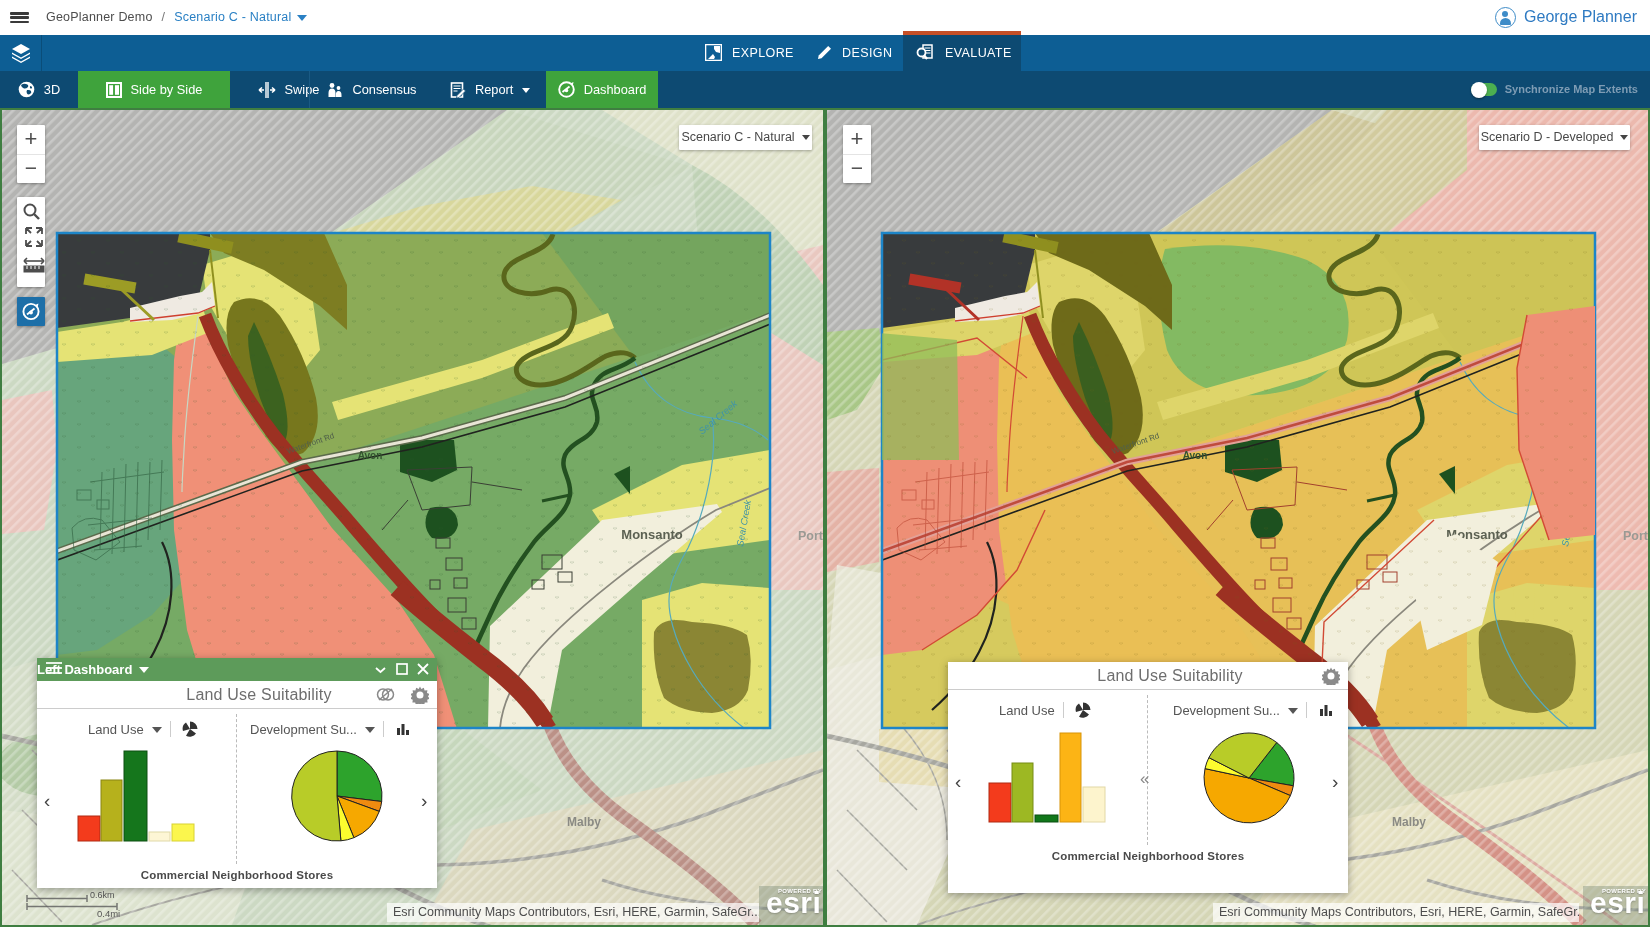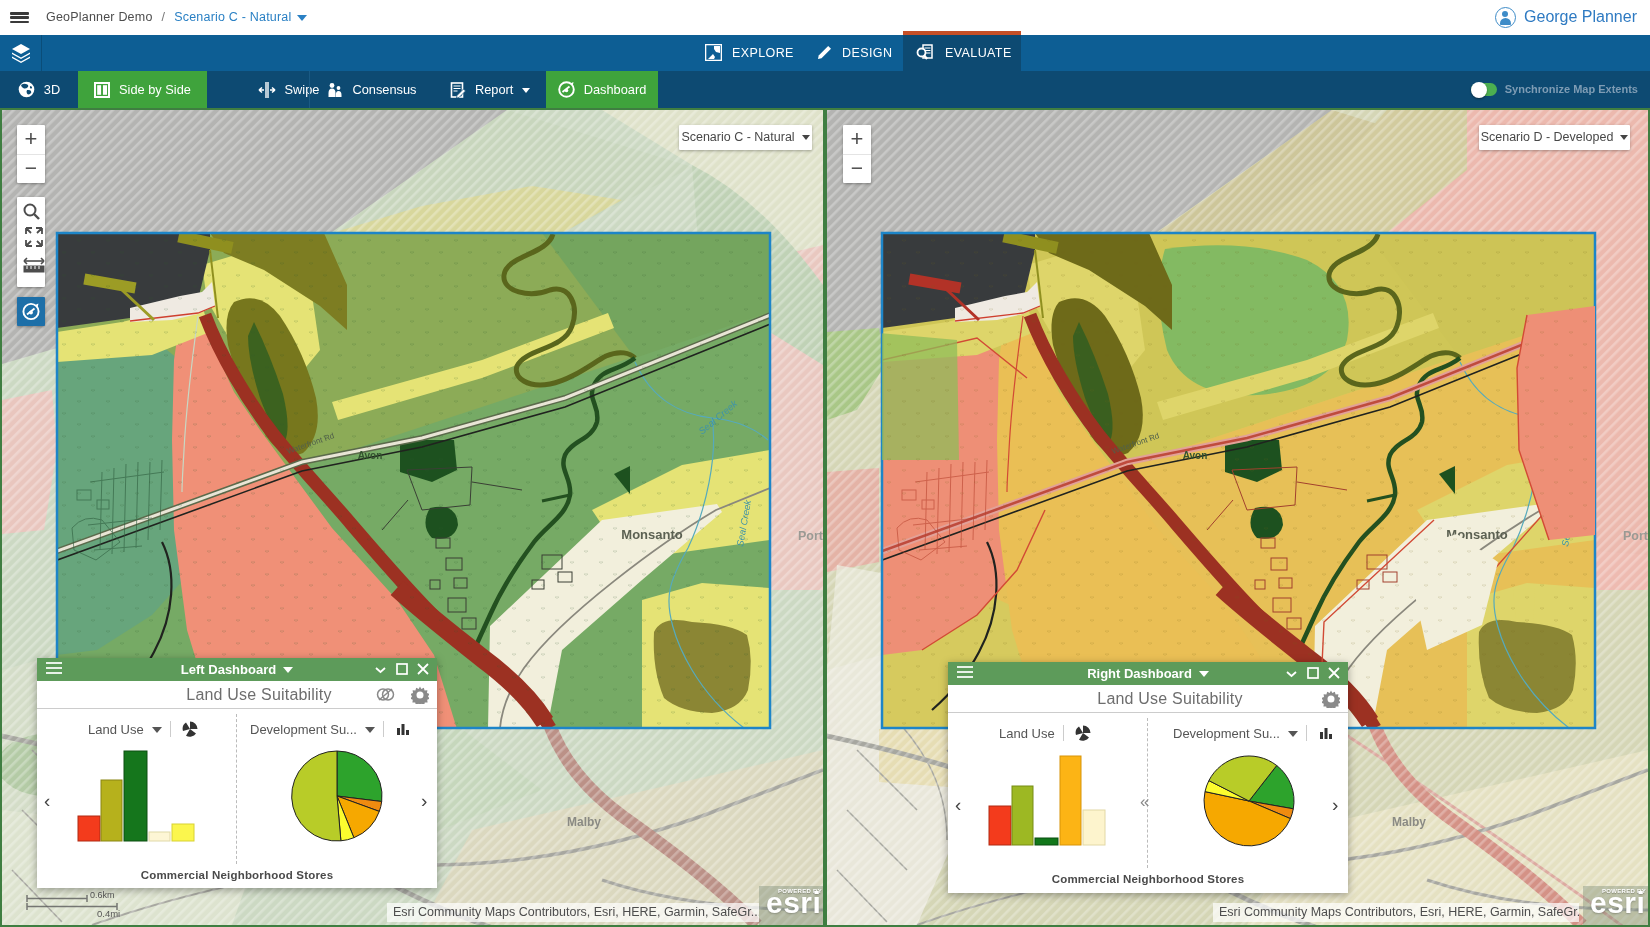--- a/index.html
+++ b/index.html
@@ -58,21 +58,21 @@
   .attrib { position:absolute; height:19px; background:rgba(255,255,255,.7); color:#4d4d4d; font-size:12.5px; line-height:19px; padding:0 6px; white-space:nowrap; overflow:hidden;}
   .esriLogo { position:absolute; width:66px; height:54px; background:rgba(105,125,105,.35); color:#fff;}
   .esriLogo .big { position:absolute; left:7px; top:0px; font-size:30px; font-weight:bold; letter-spacing:.5px; text-shadow:0 1px 2px rgba(0,0,0,.25);}
   .esriLogo .small{ position:absolute; right:3px; top:2px; font-size:6px; font-weight:bold; letter-spacing:.3px; text-shadow:0 1px 1px rgba(0,0,0,.3);}
 
   
   .dash { position:absolute; width:400px; background:#fff; box-shadow:0 2px 8px rgba(0,0,0,.35); font-family:"Liberation Sans",sans-serif;}
   .dash .tbar { height:23px; background:#5d9b5a; color:#fff; position:relative; }
   .dash .tbar .ham { position:absolute; left:9px; top:4px; width:16px; height:13px;}
   .dash .tbar .ham div { height:2.4px; background:#e8f2e8; margin-bottom:2.4px;}
-  .dash .tbar .ttl { position:absolute; left:0; width:100%; text-align:center; top:0; line-height:23px; font-size:13px; font-weight:bold;}
+  .dash .tbar .ttl { position:absolute; left:0; width:100%; top:0; line-height:23px; font-size:13px; font-weight:bold;}
   .dash .tbar .ttl .car { display:inline-block; margin-left:7px; width:0; height:0; border-left:5px solid transparent; border-right:5px solid transparent; border-top:6px solid #fff; vertical-align:1px;}
   .dash .tbar .wbtns { position:absolute; right:8px; top:0; line-height:23px; font-size:13px; letter-spacing:0; color:#fff;}
   .dash .h2 { position:relative; height:28px; border-bottom:1px solid #ccc; }
   .dash .h2 .t { position:absolute; width:100%; text-align:center; line-height:28px; font-size:16px; color:#6e6e6e; letter-spacing:.2px;padding-left:44px;}
   .dash .h2 .ic { position:absolute; top:5px; color:#8a8a8a; }
   .chartArea { position:relative; height:178px; }
   .chartArea .divider { position:absolute; left:199px; top:5px; height:150px; border-left:1px dashed #bbb; }
   .chartHead { position:absolute; top:12px; font-size:13px; color:#555; white-space:nowrap; }
   .chartHead .car { display:inline-block; margin-left:8px; width:0; height:0; border-left:5px solid transparent; border-right:5px solid transparent; border-top:6px solid #555; vertical-align:1px;}
   .chartHead .vsep { display:inline-block; width:1px; height:16px; background:#ccc; margin:0 8px; vertical-align:-3px;}
@@ -120,21 +120,21 @@
           <path d="M8.3 11.5 L11 15" stroke="#fff" stroke-width="2.2"></path>
         </svg>EVALUATE</div>
   </div>
 
   <div id="tb">
     <div class="tbtn" style="left:0;width:78px;">
       <svg width="17" height="17" viewBox="0 0 17 17">
           <circle cx="8.5" cy="8.5" r="7.8" fill="#fff"></circle>
           <path d="M3 4 Q6 2 8 3 Q11 3.5 10 6 Q8 8 6 7.5 Q3.5 7 3 4 Z M9 9 Q12 8.5 13 10 Q14 12 12 13 Q10 14 9 12.5 Q8 10.5 9 9 Z M12.5 5 Q14.5 5.5 14 7 Q13 8 12 7 Q11.5 5.5 12.5 5 Z" fill="#0d4a72"></path>
         </svg>3D</div>
-    <div class="tbtn green" style="left:78px;width:129px;">
+    <div class="tbtn green" style="left:78px;width:152px;">
       <svg width="16" height="16" viewBox="0 0 16 16">
           <rect x="1" y="1" width="14" height="14" fill="none" stroke="#fff" stroke-width="2"></rect>
           <rect x="3.2" y="3.2" width="4.2" height="9.6" fill="#fff"></rect>
           <rect x="8.8" y="3.2" width="4.2" height="9.6" fill="#fff"></rect>
           <rect x="7.2" y="2" width="1.6" height="12" fill="#3fa33c"></rect>
         </svg>Side by Side</div>
     <div class="tbtn" style="left:205px;width:103px;margin-left:32px;">
       <svg width="18" height="16" viewBox="0 0 18 16">
           <path d="M8 0 v16 M10 0 v16" stroke="#fff" stroke-width="1.4"></path>
           <path d="M6 8 L1 8 M1 8 L4 5.5 M1 8 L4 10.5" stroke="#fff" stroke-width="1.6" fill="none"></path>
@@ -439,35 +439,20 @@
           <path d="M100,87 L142.3,102.4 A45,45 0 0 1 116.9,128.7 Z" fill="#f6a800"></path>
           <path d="M100,87 L116.9,128.7 A45,45 0 0 1 103.9,131.8 Z" fill="#fcfc2e"></path>
           <path d="M100,87 L103.9,131.8 A45,45 0 1 1 100,42 Z" fill="#b8cc28"></path>
         </g>
       </svg>
       <div class="cns">Commercial Neighborhood Stores</div>
     </div>
   </div>
 
   <div class="dash" style="left:948px;top:662px;height:231px;">
-    <div class="tbar">
-      <div class="ham">
-          <div></div>
-          <div></div>
-          <div></div>
-        </div>
-      <div class="ttl">Right Dashboard<span class="car"></span></div>
-      <div class="wbtns"><svg width="13" height="23" viewBox="0 0 13 23">
-            <path d="M2,10 L6.5,14 L11,10" stroke="#fff" stroke-width="1.8" fill="none"></path>
-          </svg><svg width="12" height="23" viewBox="0 0 12 23" style="margin-left:9px">
-            <rect x="1" y="6" width="10" height="10" fill="none" stroke="#fff" stroke-width="1.7"></rect>
-          </svg><svg width="12" height="23" viewBox="0 0 12 23" style="margin-left:9px">
-            <path d="M1,6 L11,16 M11,6 L1,16" stroke="#fff" stroke-width="1.8"></path>
-          </svg></div>
-    </div>
     <div class="h2">
       <div class="t">Land Use Suitability</div>
       <svg class="ic" style="right:8px;" width="18" height="18" viewBox="0 0 18 18">
           <path fill="#8a8a8a" d="M9,5.5 A3.5,3.5 0 1 0 9,12.5 A3.5,3.5 0 1 0 9,5.5 M9,0.5 L10.3,3 L12.8,1.8 L13.6,4.4 L16.4,4.2 L16,7 L18.5,8 L17,10.4 L18.7,12.6 L16.2,13.8 L16.6,16.6 L13.8,16.4 L13.2,19 L10.6,17.8 L9,20 L7.4,17.8 L4.8,19 L4.2,16.4 L1.4,16.6 L1.8,13.8 L-0.7,12.6 L1,10.4 L-0.5,8 L2,7 L1.6,4.2 L4.4,4.4 L5.2,1.8 L7.7,3 Z"></path>
           <circle cx="9" cy="9" r="2.2" fill="#fff"></circle>
         </svg>
     </div>
     <div class="chartArea">
       <div class="divider"></div>
       <div class="chartHead" style="left:51px;">Land Use<span class="vsep"></span>

